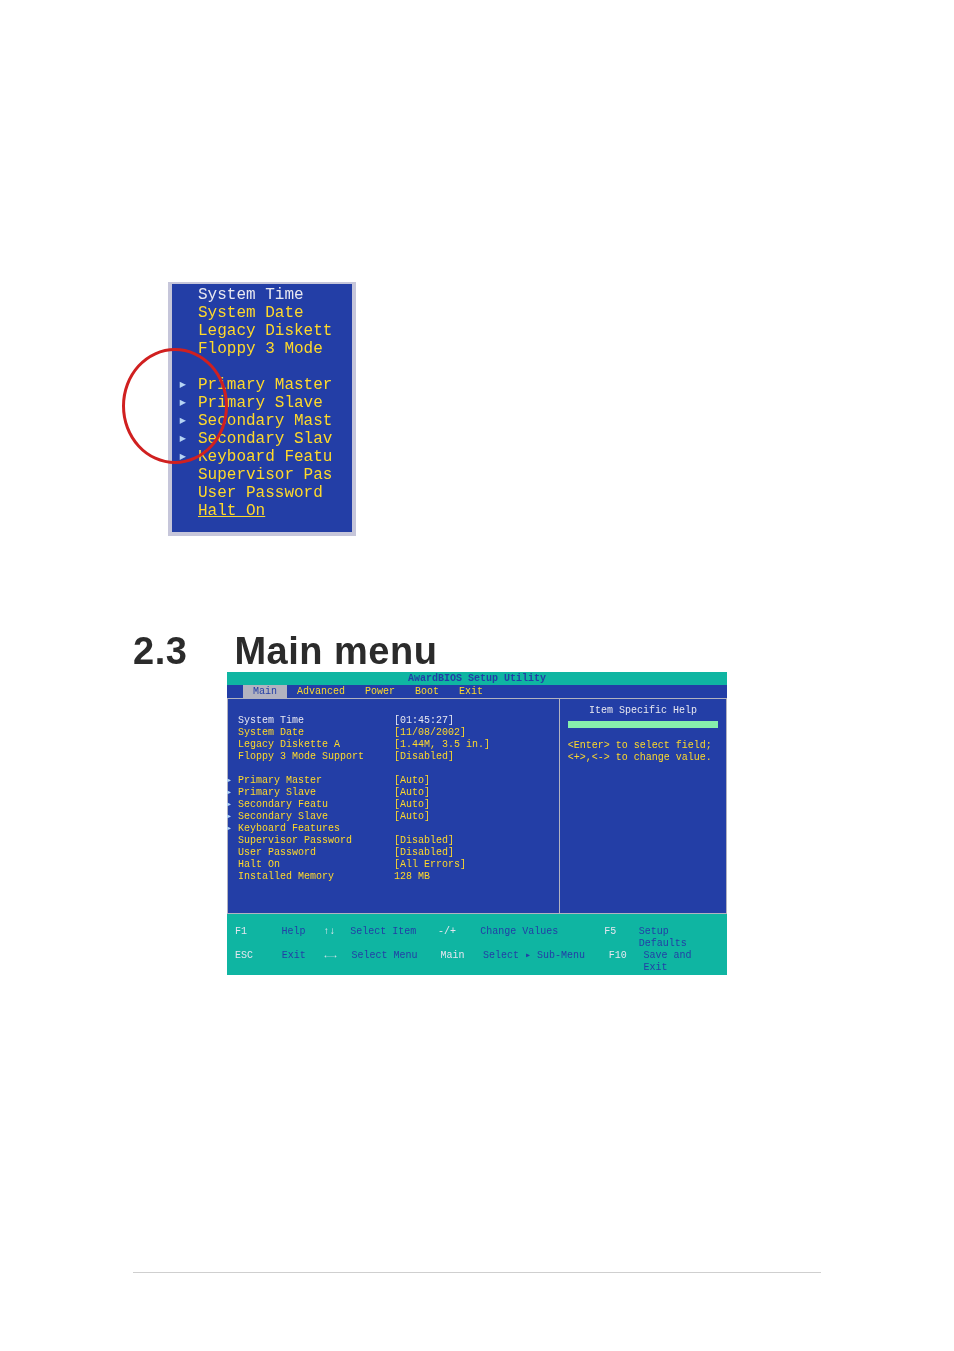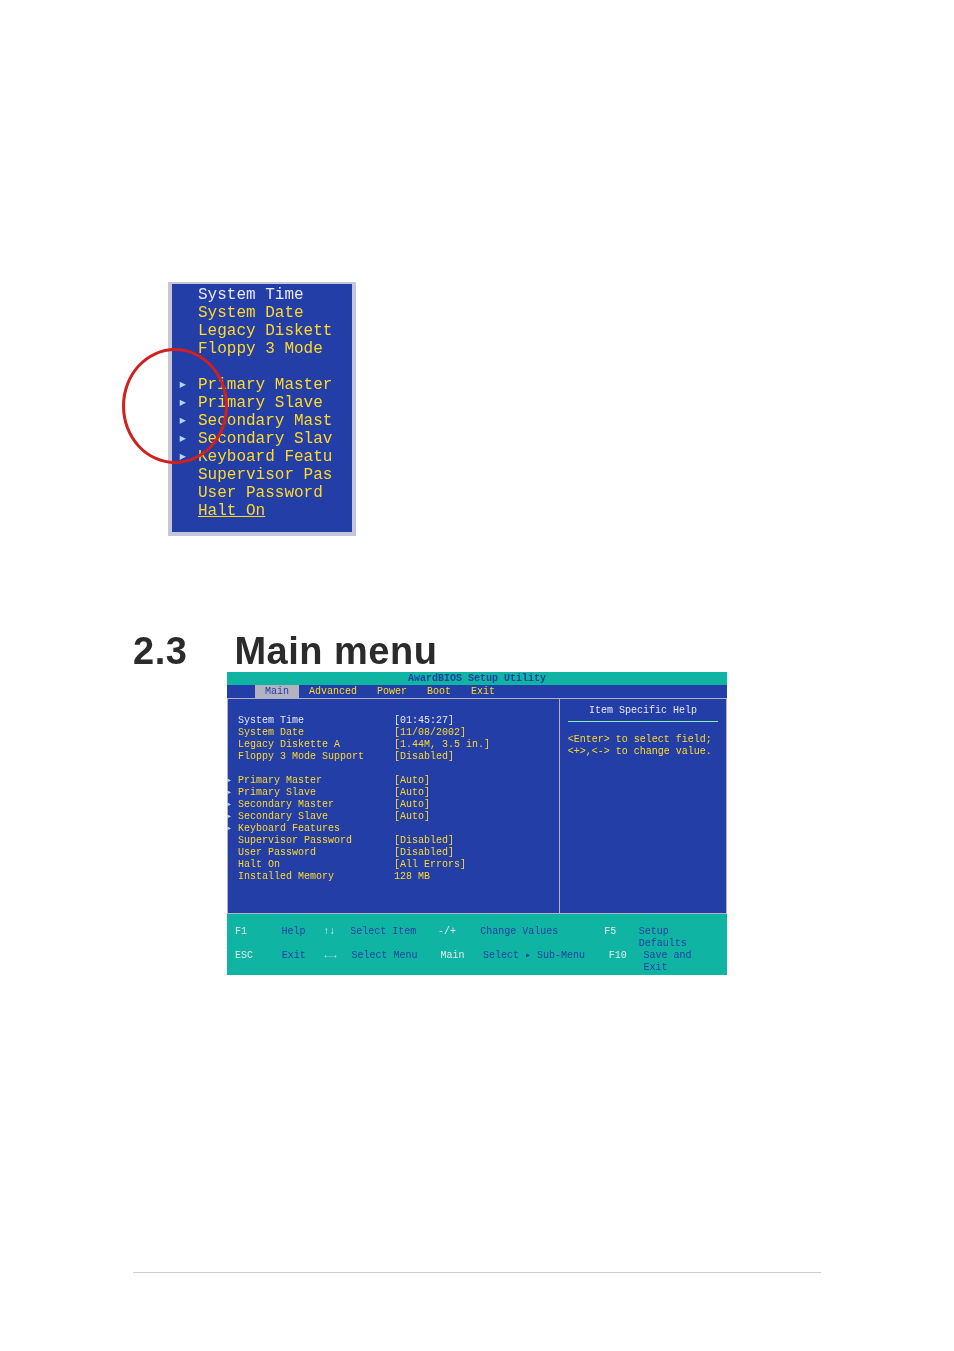--- a/index.html
+++ b/index.html
@@ -86,21 +86,21 @@
   .bios-title {
     background: #0fb5a2;
     color: #233ea6;
     text-align: center;
     padding: 1px 0 0 0;
     font-weight: bold;
   }
   .bios-menubar {
     background: #233ea6;
     color: #ffd92a;
-    padding: 0 28px;
+    padding: 0 16px;
     height: 13px;
   }
   .bios-menubar .tab {
     display: inline-block;
     padding: 0 10px;
     line-height: 13px;
   }
   .bios-menubar .tab.selected {
     background: #b2b2c0;
     color: #233ea6;
@@ -136,21 +136,21 @@
     color: #b6d4f4;
     display: inline-block;
     width: 12px;
     margin-left: -12px;
   }
   .bios-row.indent .lbl { padding-left: 0px; }
   .bios-help-title {
     color: #e8e8f0;
     text-align: center;
     padding: 0 0 4px 0;
-    border-bottom: 1px solid #86efac;
+    border-bottom: 7px solid #86efac;
     margin-bottom: 12px;
   }
   .bios-help-body { color: #ffd92a; }
   .bios-footer {
     background: #0fb5a2;
     padding: 12px 8px 1px 8px;
     color: #233ea6;
   }
   .bios-footer .fr {
     display: flex;
@@ -227,21 +227,21 @@
           <div class="bios-row" style="height: 12px;"></div>
           <div class="bios-row indent">
             <span class="lbl"><span class="tri2">▸</span><span>Primary Master</span></span>
             <span class="val">[Auto]</span>
           </div>
           <div class="bios-row indent">
             <span class="lbl"><span class="tri2">▸</span><span>Primary Slave</span></span>
             <span class="val">[Auto]</span>
           </div>
           <div class="bios-row indent">
-            <span class="lbl"><span class="tri2">▸</span><span>Secondary Master</span></span>
+            <span class="lbl"><span class="tri2">▸</span><span>Secondary Featu</span></span>
             <span class="val">[Auto]</span>
           </div>
           <div class="bios-row indent">
             <span class="lbl"><span class="tri2">▸</span><span>Secondary Slave</span></span>
             <span class="val">[Auto]</span>
           </div>
           <div class="bios-row indent">
             <span class="lbl"><span class="tri2">▸</span><span>Keyboard Features</span></span>
             <span class="val"></span>
           </div>

